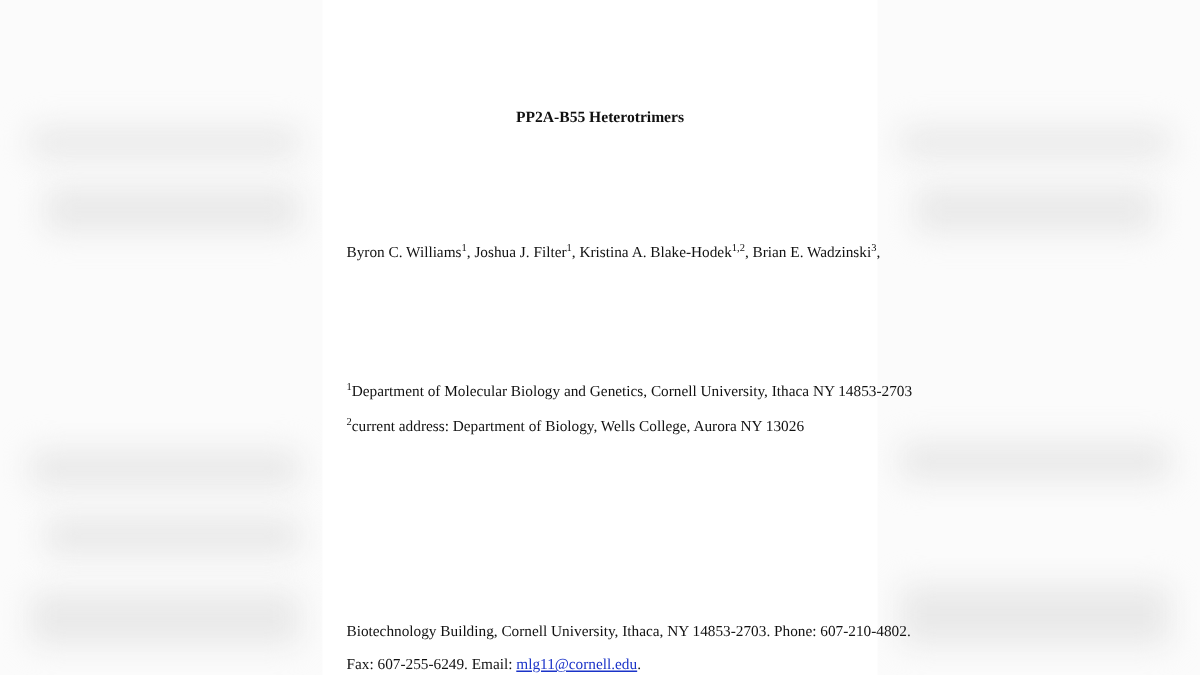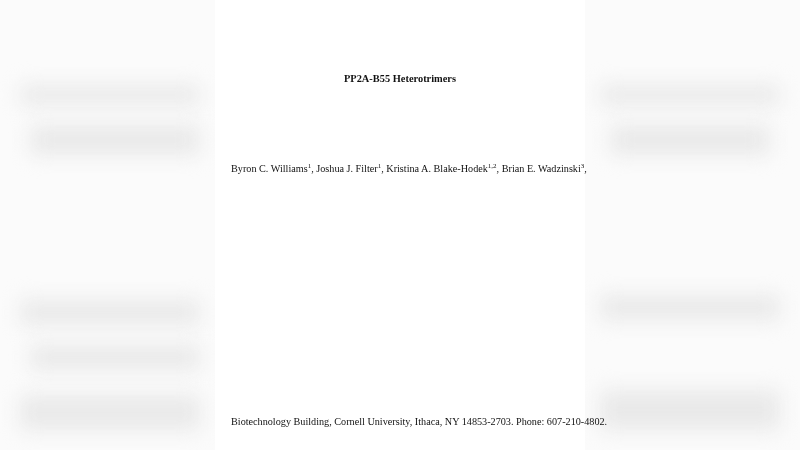--- a/index.html
+++ b/index.html
@@ -47,15 +47,24 @@
 
 <div class="cursor-mark"></div>
 
 <div class="page">
   <div class="title" style="top:73px;">PP2A-B55 Heterotrimers</div>
 
   <div class="line" style="top:163px;">
     <span>Byron C. Williams</span><sup>1</sup><span>, </span><span>Joshua J. Filter</span><sup>1</sup><span>, </span><span>Kristina A. Blake-Hodek</span><sup>1,2</sup><span>, </span><span>Brian E. Wadzinski</span><sup>3</sup><span>,</span>
   </div>
 
+  <div class="line" style="top:256px;">
+    <sup>1</sup><span>Department of Molecular Biology and Genetics, Cornell University, Ithaca NY 14853-2703</span>
+  </div>
+  <div class="line" style="top:279px;">
+    <sup>2</sup><span>current address: Department of Biology, Wells College, Aurora NY 13026</span>
+  </div>
 
   <div class="line" style="top:416px;">Biotechnology Building, Cornell University, Ithaca, NY 14853-2703. Phone: 607-210-4802.</div>
+  <div class="line" style="top:438px;">
+    <span>Fax: 607-255-6249. Email: </span><a class="email">mlg11@cornell.edu</a><span>.</span>
+  </div>
 </div>
 
 </body></html>

